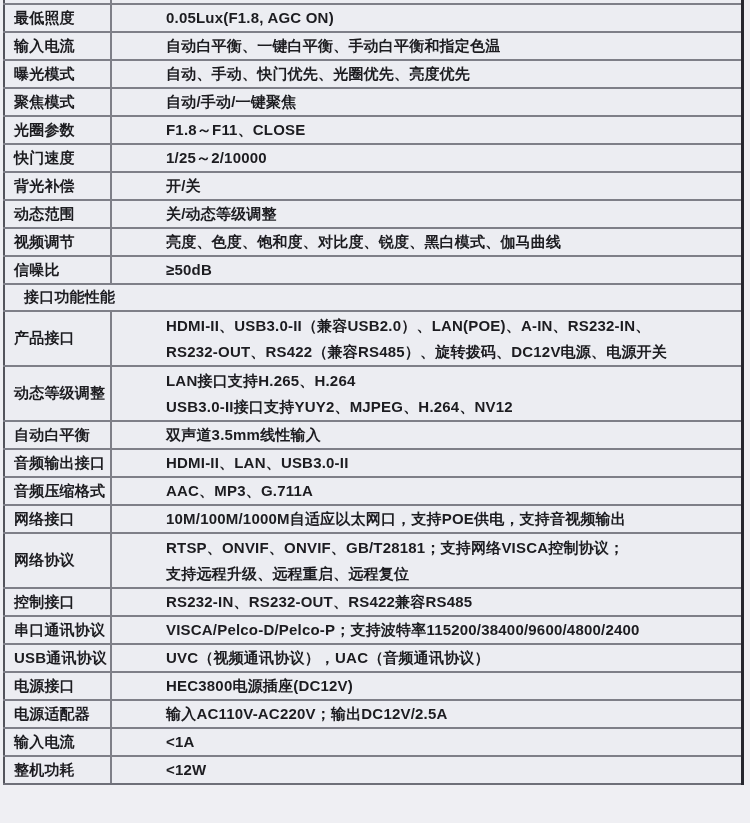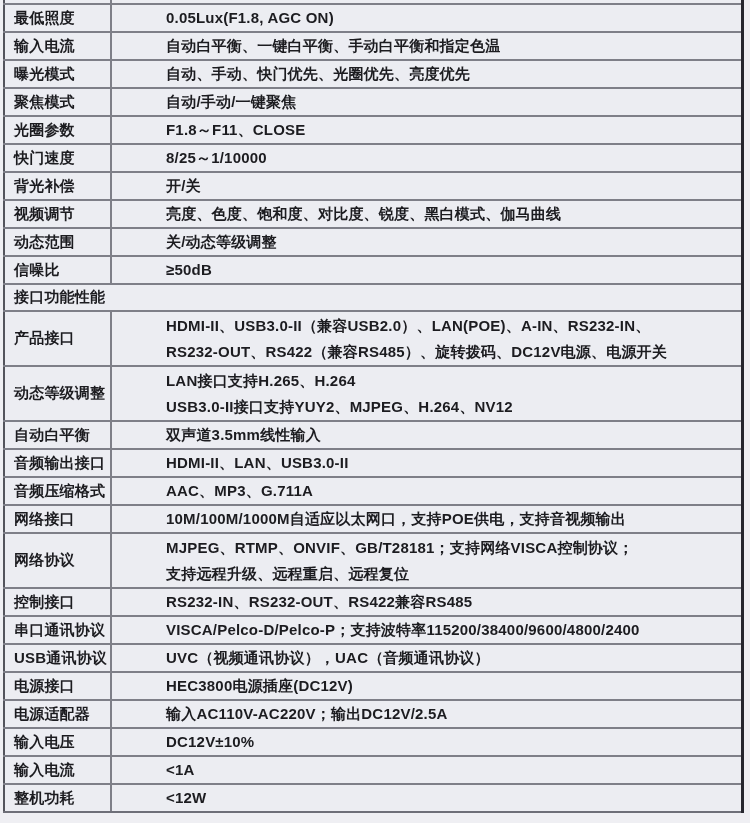--- a/index.html
+++ b/index.html
@@ -59,21 +59,21 @@
   .value-cell {
     padding-left: 12px;
     padding-right: 4px;
   }
   .value-line {
     line-height: 26px;
     white-space: nowrap;
     margin-left: 42px;
   }
   .section-cell {
-    padding-left: 9px;
+    padding-left: 19px;
     white-space: nowrap;
   }
 </style>
 </head>
 <body>
 
 <div class="page">
   <table class="spec-table">
     <colgroup>
       <col class="col-label">
@@ -110,39 +110,39 @@
         </tr>
         <tr class="spec-row">
           <td class="label-cell">光圈参数</td>
           <td class="value-cell">
             <div class="value-line">F1.8～F11、CLOSE</div>
           </td>
         </tr>
         <tr class="spec-row">
           <td class="label-cell">快门速度</td>
           <td class="value-cell">
-            <div class="value-line">8/25～1/10000</div>
+            <div class="value-line">1/25～2/10000</div>
           </td>
         </tr>
         <tr class="spec-row">
           <td class="label-cell">背光补偿</td>
           <td class="value-cell">
             <div class="value-line">开/关</div>
           </td>
         </tr>
         <tr class="spec-row">
+          <td class="label-cell">动态范围</td>
+          <td class="value-cell">
+            <div class="value-line">关/动态等级调整</div>
+          </td>
+        </tr>
+        <tr class="spec-row">
           <td class="label-cell">视频调节</td>
           <td class="value-cell">
             <div class="value-line">亮度、色度、饱和度、对比度、锐度、黑白模式、伽马曲线</div>
-          </td>
-        </tr>
-        <tr class="spec-row">
-          <td class="label-cell">动态范围</td>
-          <td class="value-cell">
-            <div class="value-line">关/动态等级调整</div>
           </td>
         </tr>
         <tr class="spec-row">
           <td class="label-cell">信噪比</td>
           <td class="value-cell">
             <div class="value-line">≥50dB</div>
           </td>
         </tr>
         <tr class="section-row">
           <td colspan="2" class="section-cell">接口功能性能</td>
@@ -181,21 +181,21 @@
         </tr>
         <tr class="spec-row">
           <td class="label-cell">网络接口</td>
           <td class="value-cell">
             <div class="value-line">10M/100M/1000M自适应以太网口，支持POE供电，支持音视频输出</div>
           </td>
         </tr>
         <tr class="spec-row double">
           <td class="label-cell">网络协议</td>
           <td class="value-cell">
-            <div class="value-line">MJPEG、RTMP、ONVIF、GB/T28181；支持网络VISCA控制协议；</div>
+            <div class="value-line">RTSP、ONVIF、ONVIF、GB/T28181；支持网络VISCA控制协议；</div>
             <div class="value-line">支持远程升级、远程重启、远程复位</div>
           </td>
         </tr>
         <tr class="spec-row">
           <td class="label-cell">控制接口</td>
           <td class="value-cell">
             <div class="value-line">RS232-IN、RS232-OUT、RS422兼容RS485</div>
           </td>
         </tr>
         <tr class="spec-row">
@@ -213,26 +213,20 @@
         <tr class="spec-row">
           <td class="label-cell">电源接口</td>
           <td class="value-cell">
             <div class="value-line">HEC3800电源插座(DC12V)</div>
           </td>
         </tr>
         <tr class="spec-row">
           <td class="label-cell">电源适配器</td>
           <td class="value-cell">
             <div class="value-line">输入AC110V-AC220V；输出DC12V/2.5A</div>
-          </td>
-        </tr>
-        <tr class="spec-row">
-          <td class="label-cell">输入电压</td>
-          <td class="value-cell">
-            <div class="value-line">DC12V±10%</div>
           </td>
         </tr>
         <tr class="spec-row">
           <td class="label-cell">输入电流</td>
           <td class="value-cell">
             <div class="value-line">&lt;1A</div>
           </td>
         </tr>
         <tr class="spec-row">
           <td class="label-cell">整机功耗</td>

